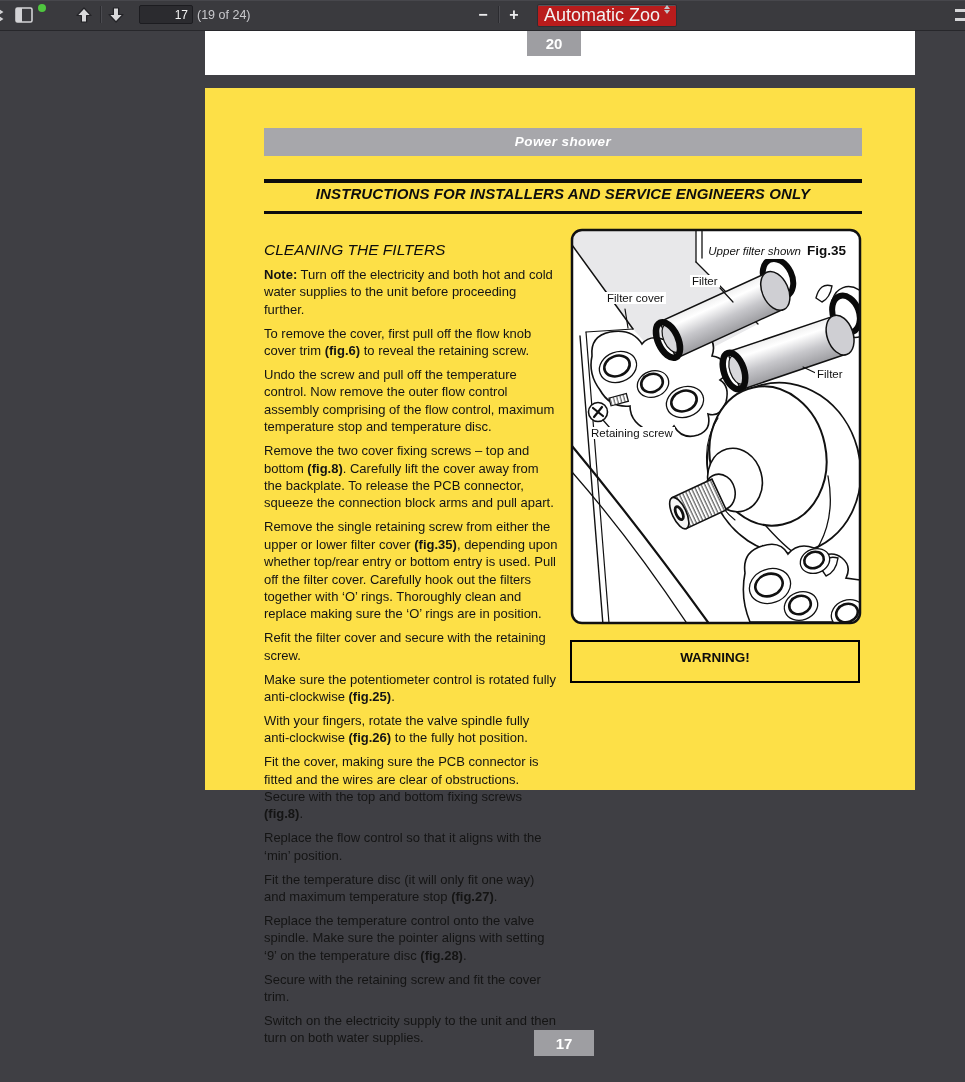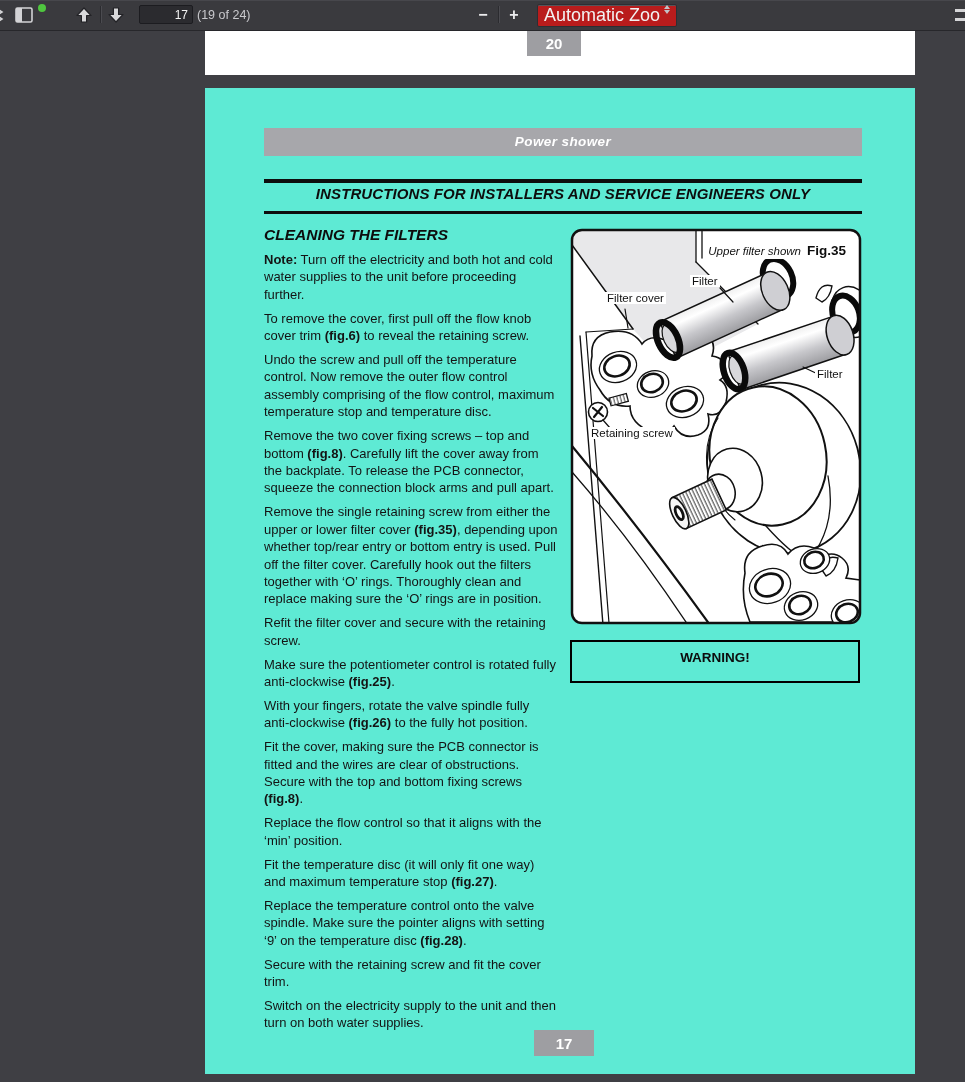--- a/index.html
+++ b/index.html
@@ -21,34 +21,34 @@
   .zoom-select .lbl{flex:1;white-space:nowrap;overflow:hidden;}
   .spinner{display:flex;flex-direction:column;align-items:center;gap:1px;margin-left:4px;}
   .spinner i{display:block;width:0;height:0;border-left:3.5px solid transparent;border-right:3.5px solid transparent;}
   .spinner .up{border-bottom:4px solid #c2c2c6;}
   .spinner .dn{border-top:4px solid #c2c2c6;}
   .green-dot{position:absolute;top:4px;left:26px;width:8px;height:8px;border-radius:50%;background:#4fc63f;}
   .edge-clip{overflow:hidden;}
   
   .viewer{position:absolute;top:30px;left:0;width:965px;height:1052px;background:#3f3f44;}
   .page-prev{position:absolute;left:205px;top:0;width:710px;height:45px;background:#ffffff;}
-  .page{position:absolute;left:205px;top:58px;width:710px;height:986px;background:#5eead4;}
+  .page{position:absolute;left:205px;top:58px;width:710px;height:702px;background:#fde047;}
   .badge{position:absolute;background:#9e9ea2;color:#fff;font-weight:bold;font-size:15px;
     display:flex;align-items:center;justify-content:center;}
   .badge16{left:322px;top:1px;width:54px;height:25px;}
   .badge17{left:329px;top:942px;width:60px;height:26px;}
   .banner{position:absolute;left:59px;top:40px;width:598px;height:28px;background:#a7a7ab;
     color:#fff;font-weight:bold;font-style:italic;font-size:13.5px;letter-spacing:.4px;
     line-height:28px;text-align:center;}
   .rule{position:absolute;left:59px;width:598px;background:#0d0d0d;}
   .rule1{top:91px;height:4px;} .rule2{top:123px;height:3px;}
   .sec-title{position:absolute;left:59px;top:97px;width:598px;text-align:center;
     font-weight:bold;font-style:italic;font-size:15px;color:#0d0d0d;letter-spacing:.1px;}
   .left-col{position:absolute;left:59px;top:138px;width:294px;color:#141414;}
-  .left-col h3{margin:0 0 7px 0;font-size:15.5px;font-style:italic;font-weight:bold;color:#0d0d0d;}
+  .left-col h3{margin:15px 0 7px 0;font-size:15.5px;font-style:italic;font-weight:normal;color:#0d0d0d;}
   .left-col p{margin:0 0 6.5px 0;font-size:13px;line-height:17.4px;}
   .left-col b{font-weight:bold;}
   .right-col{position:absolute;left:365px;top:140px;width:292px;}
   
   .figure{position:relative;width:292px;height:397px;}
   .fig-label{position:absolute;font-size:11.5px;color:#111;background:#fff;padding:0 2px;white-space:nowrap;}
   .fig-note{position:absolute;top:13px;right:14px;background:#fff;padding:0 2px;white-space:nowrap;}
   .fig-note .it{font-style:italic;font-size:11.5px;color:#111;}
   .fig-note .fg{font-weight:bold;font-size:13.5px;color:#0d0d0d;margin-left:6px;}
   

